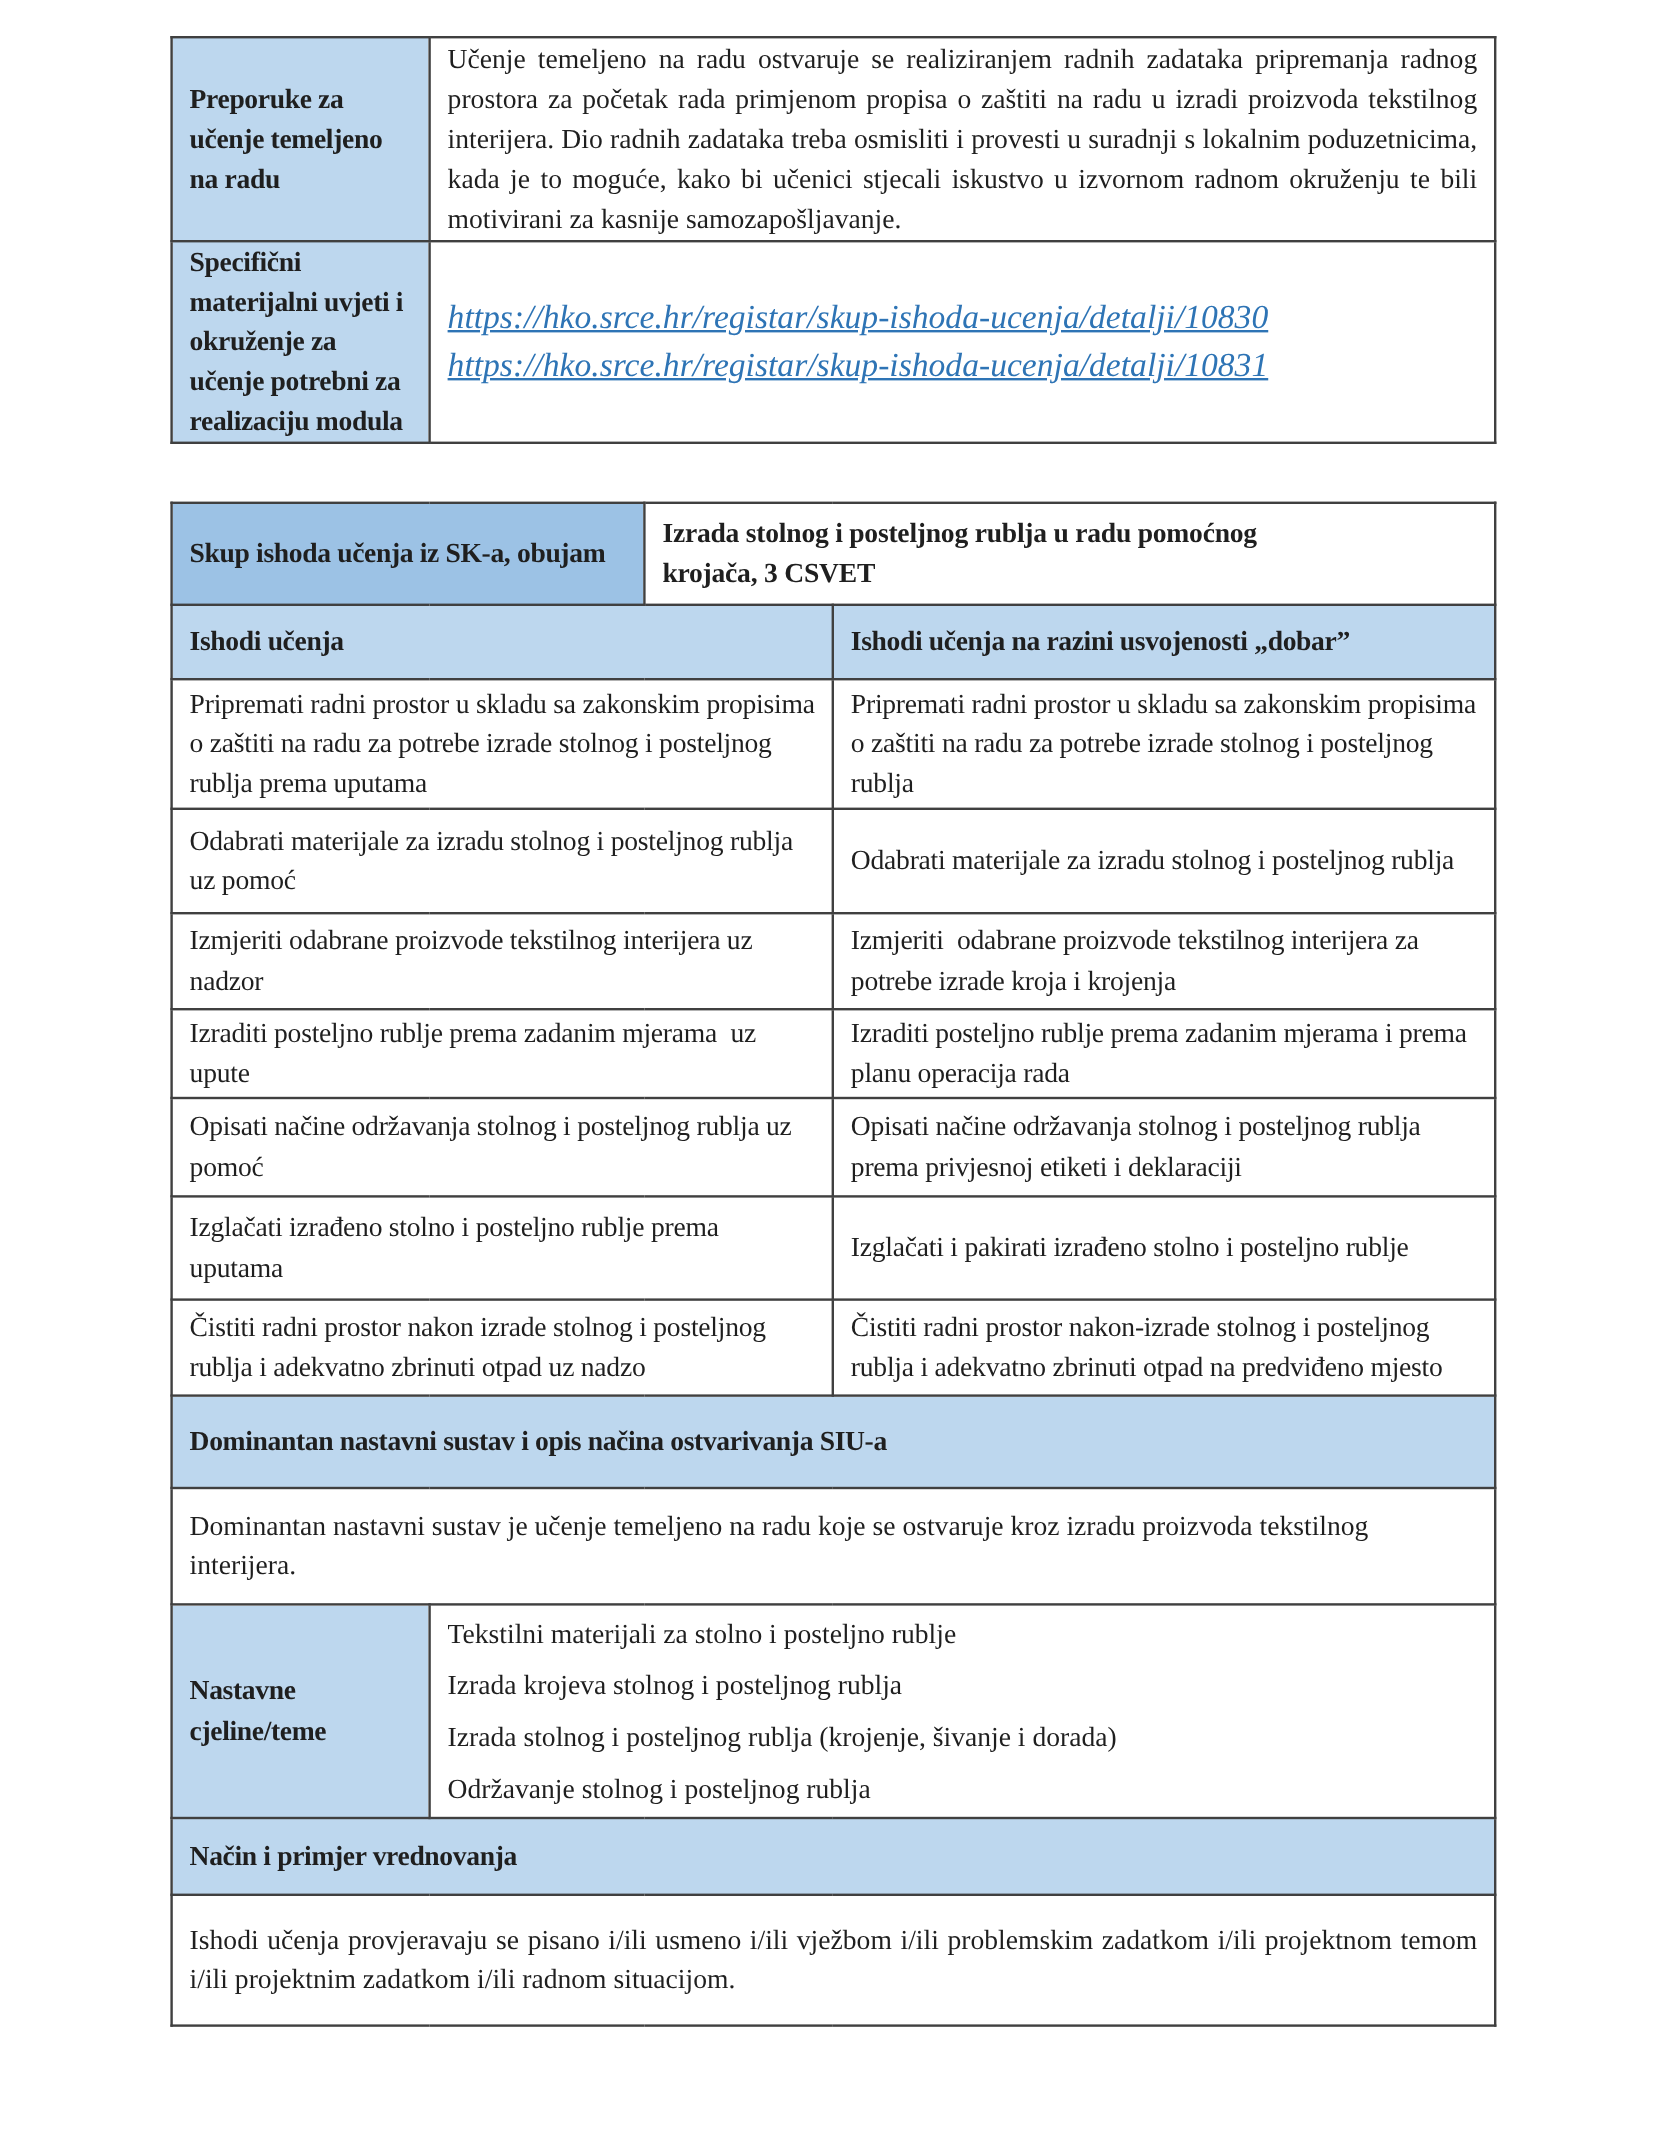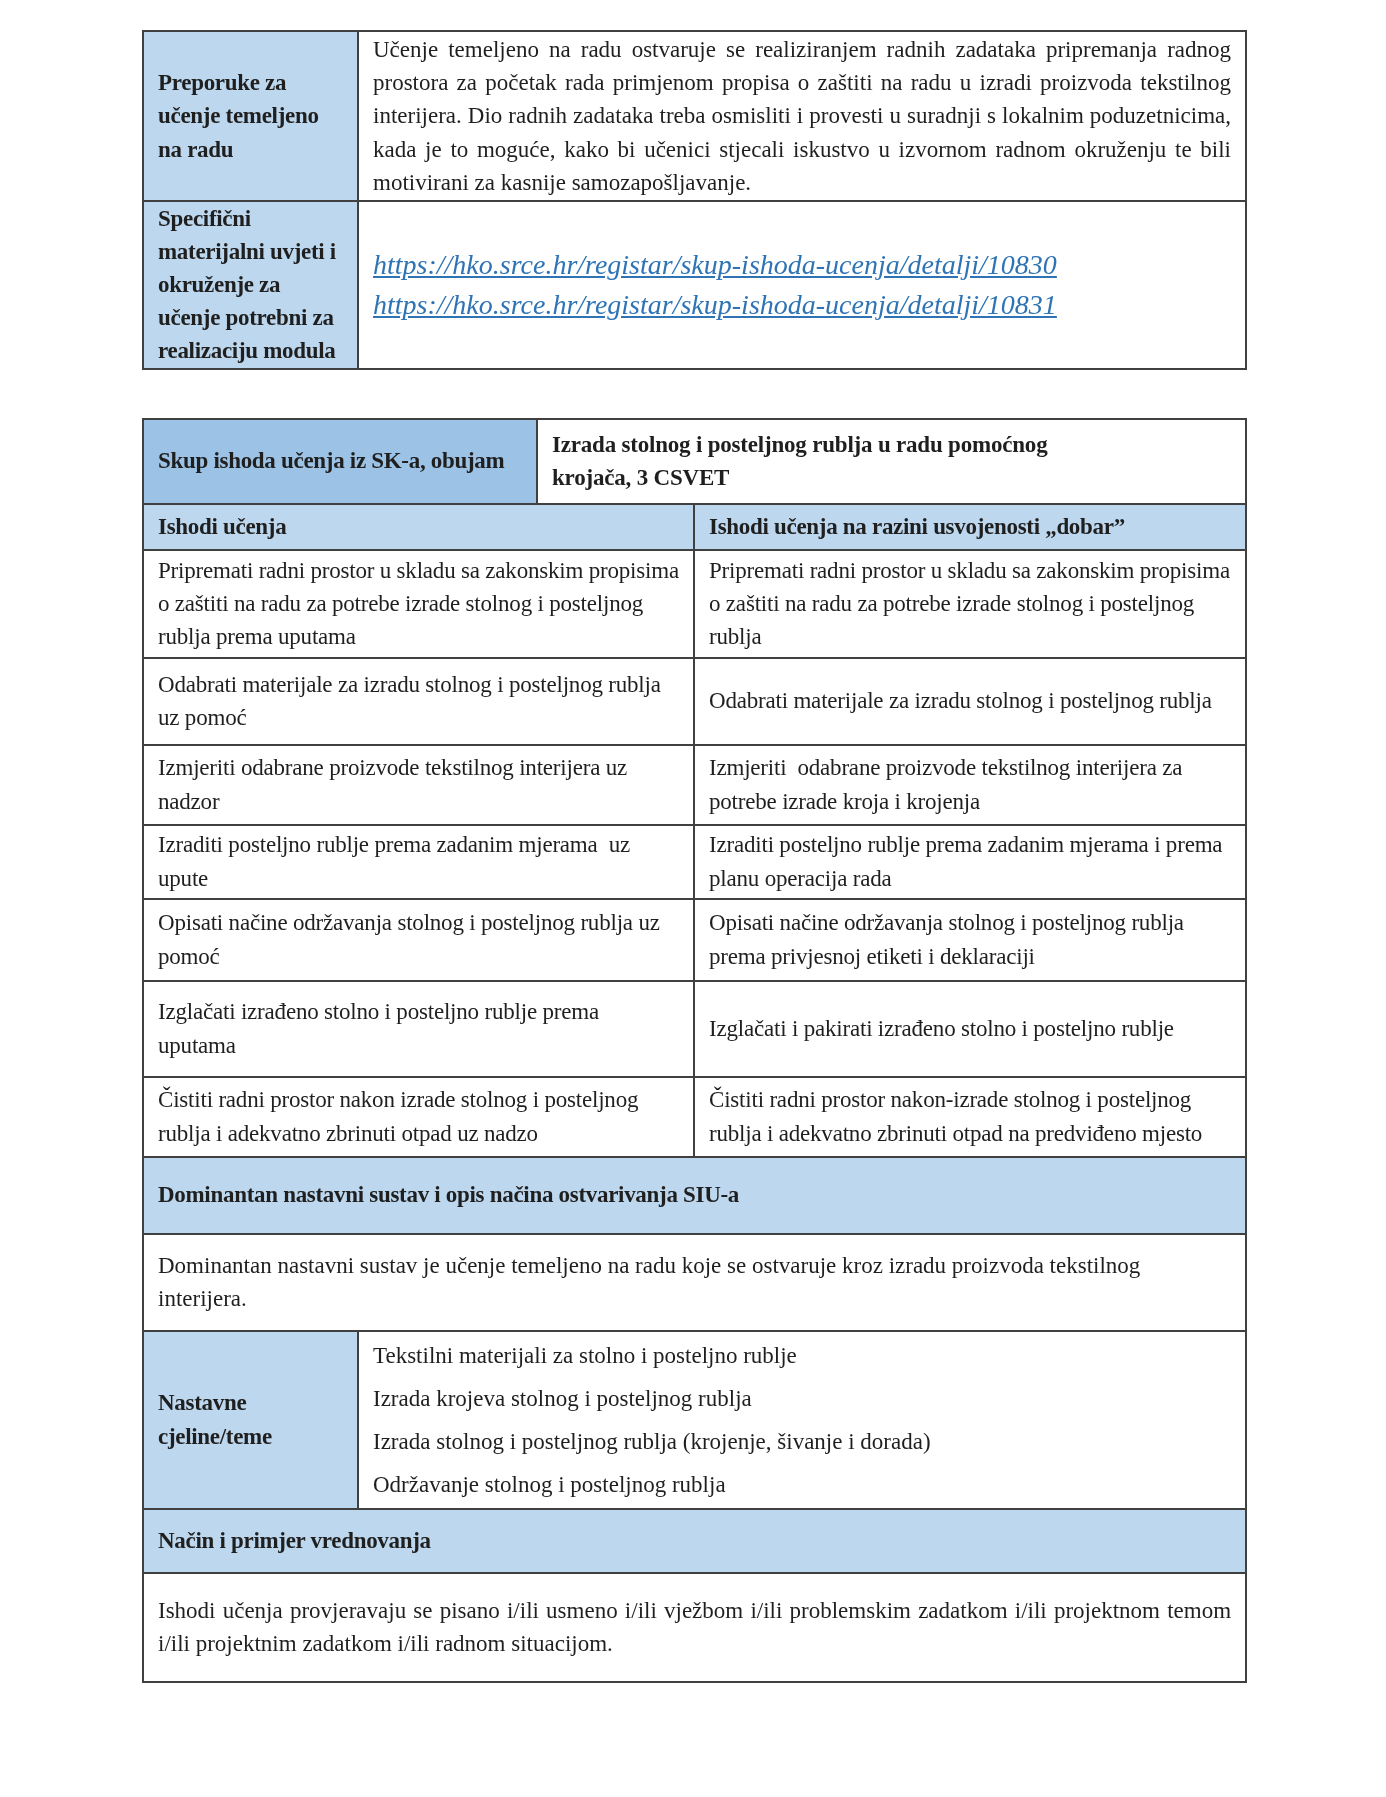--- a/index.html
+++ b/index.html
@@ -105,21 +105,21 @@
         <col style="width:157px">
           <col style="width:552px">
       </colgroup>
 
       <tbody>
           <tr style="height:85px">
         <td class="dark-label-cell" colspan="2">Skup ishoda učenja iz SK-a, obujam</td>
         <td class="title-cell" colspan="2" style="padding-right:120px">Izrada stolnog i posteljnog rublja u radu pomoćnog krojača, 3 CSVET</td>
       </tr>
 
-      <tr style="height:46px">
+      <tr style="height:62px">
         <td class="subheader-cell" colspan="3">Ishodi učenja</td>
         <td class="subheader-cell">Ishodi učenja na razini usvojenosti „dobar”</td>
       </tr>
 
       <tr style="height:108px">
         <td class="outcome-cell" colspan="3">Pripremati radni prostor u skladu sa zakonskim propisima o zaštiti na radu za potrebe izrade stolnog i posteljnog rublja prema uputama</td>
         <td class="outcome-cell">Pripremati radni prostor u skladu sa zakonskim propisima o zaštiti na radu za potrebe izrade stolnog i posteljnog rublja</td>
       </tr>
       <tr style="height:87px">
         <td class="outcome-cell" colspan="3">Odabrati materijale za izradu stolnog i posteljnog rublja uz pomoć</td>
@@ -130,21 +130,21 @@
         <td class="outcome-cell">Izmjeriti  odabrane proizvode tekstilnog interijera za potrebe izrade kroja i krojenja</td>
       </tr>
       <tr style="height:74px">
         <td class="outcome-cell" colspan="3">Izraditi posteljno rublje prema zadanim mjerama  uz upute</td>
         <td class="outcome-cell">Izraditi posteljno rublje prema zadanim mjerama i prema planu operacija rada</td>
       </tr>
       <tr style="height:82px">
         <td class="outcome-cell" colspan="3">Opisati načine održavanja stolnog i posteljnog rublja uz pomoć</td>
         <td class="outcome-cell">Opisati načine održavanja stolnog i posteljnog rublja prema privjesnoj etiketi i deklaraciji</td>
       </tr>
-      <tr style="height:96px">
+      <tr style="height:86px">
         <td class="outcome-cell" colspan="3">Izglačati izrađeno stolno i posteljno rublje prema uputama</td>
         <td class="outcome-cell">Izglačati i pakirati izrađeno stolno i posteljno rublje</td>
       </tr>
       <tr style="height:80px">
         <td class="outcome-cell" colspan="3">Čistiti radni prostor nakon izrade stolnog i posteljnog rublja i adekvatno zbrinuti otpad uz nadzo</td>
         <td class="outcome-cell">Čistiti radni prostor nakon-izrade stolnog i posteljnog rublja i adekvatno zbrinuti otpad na predviđeno mjesto</td>
       </tr>
 
       <tr style="height:77px">
         <td class="subheader-cell" colspan="4">Dominantan nastavni sustav i opis načina ostvarivanja SIU-a</td>

